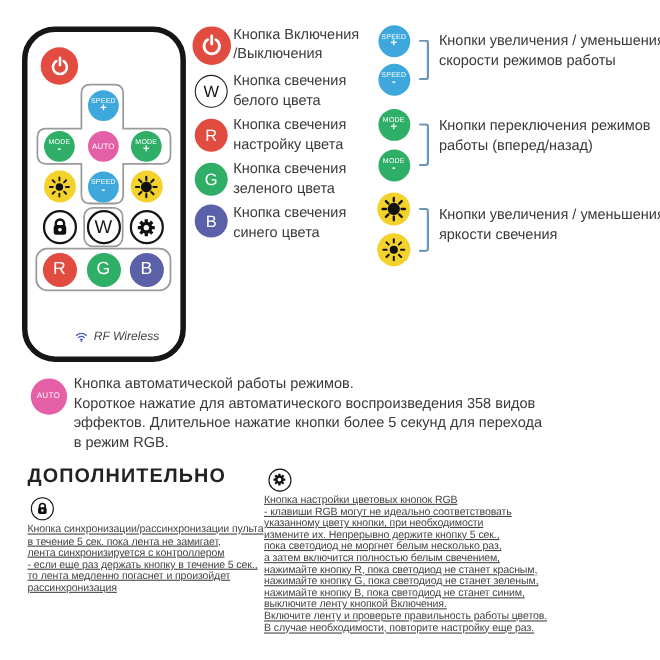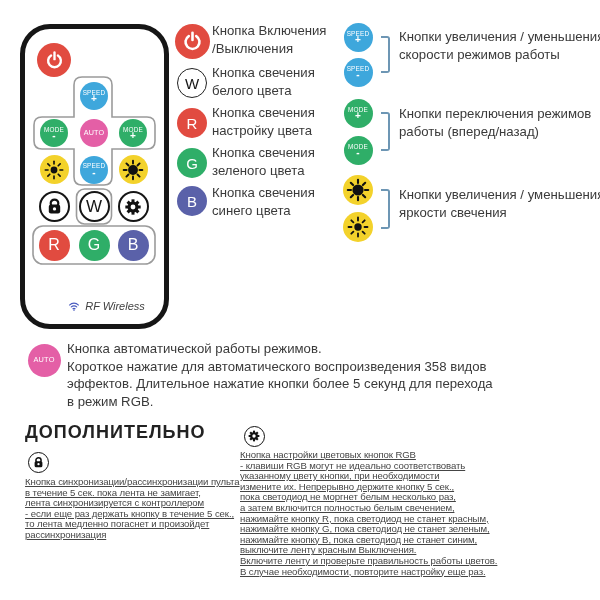--- a/index.html
+++ b/index.html
@@ -301,16 +301,16 @@
 <div class="abs" style="left:240px;top:450px;">
   <div class="small-line nw">Кнопка настройки цветовых кнопок RGB</div>
   <div class="small-line nw">- клавиши RGB могут не идеально соответствовать</div>
   <div class="small-line nw">указанному цвету кнопки, при необходимости</div>
   <div class="small-line nw">измените их. Непрерывно держите кнопку 5 сек.,</div>
   <div class="small-line nw">пока светодиод не моргнет белым несколько раз,</div>
   <div class="small-line nw">а затем включится полностью белым свечением,</div>
   <div class="small-line nw">нажимайте кнопку R, пока светодиод не станет красным,</div>
   <div class="small-line nw">нажимайте кнопку G, пока светодиод не станет зеленым,</div>
   <div class="small-line nw">нажимайте кнопку B, пока светодиод не станет синим,</div>
-  <div class="small-line nw">выключите ленту красным Выключения.</div>
+  <div class="small-line nw">выключите ленту кнопкой Включения.</div>
   <div class="small-line nw">Включите ленту и проверьте правильность работы цветов.</div>
   <div class="small-line nw">В случае необходимости, повторите настройку еще раз.</div>
 </div>
 
 </body></html>

